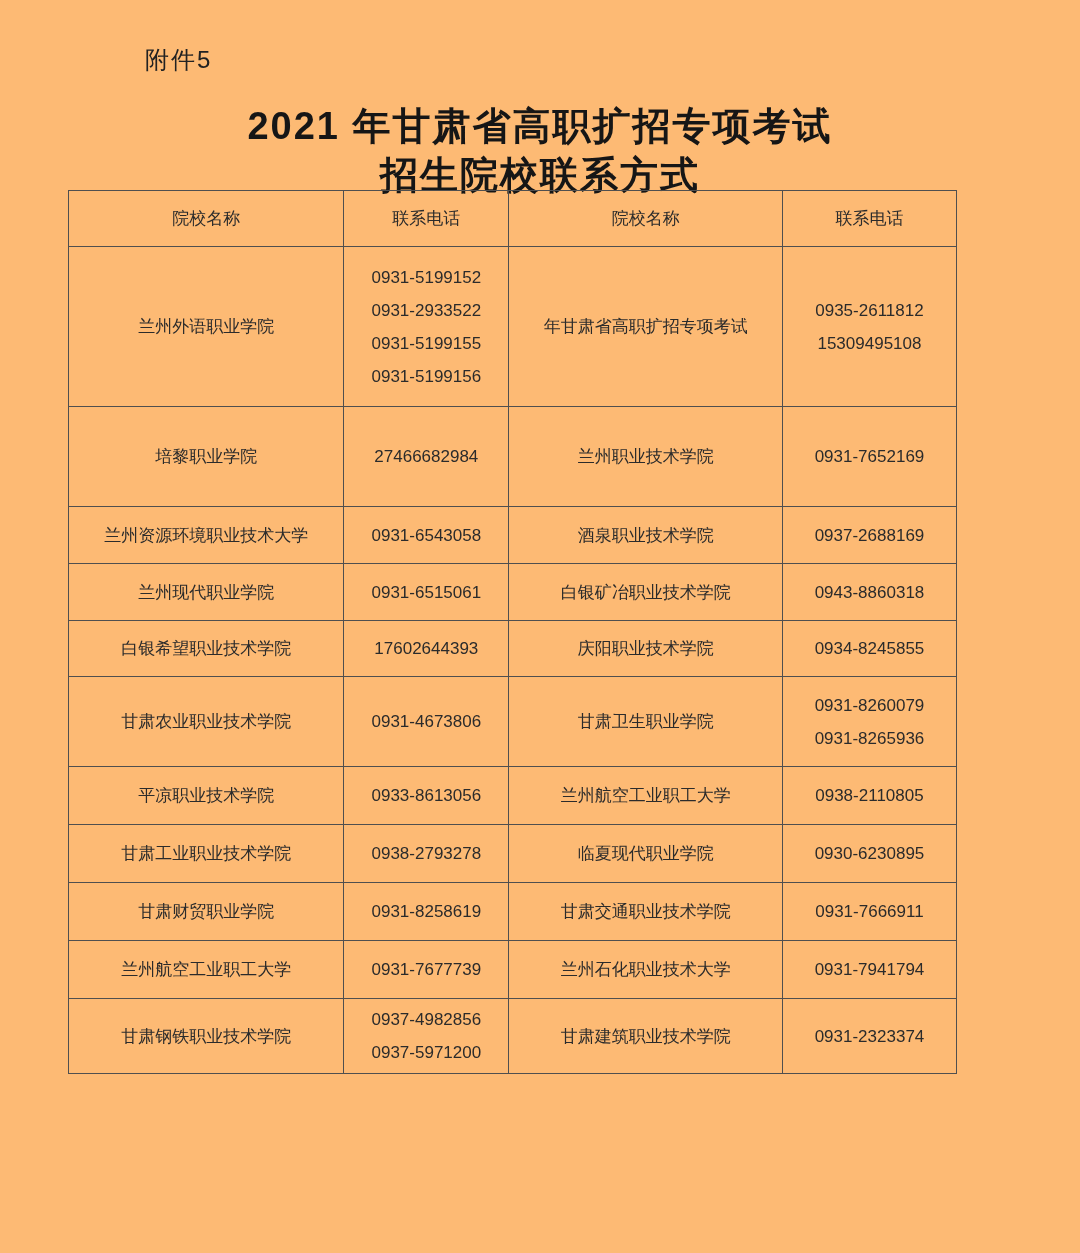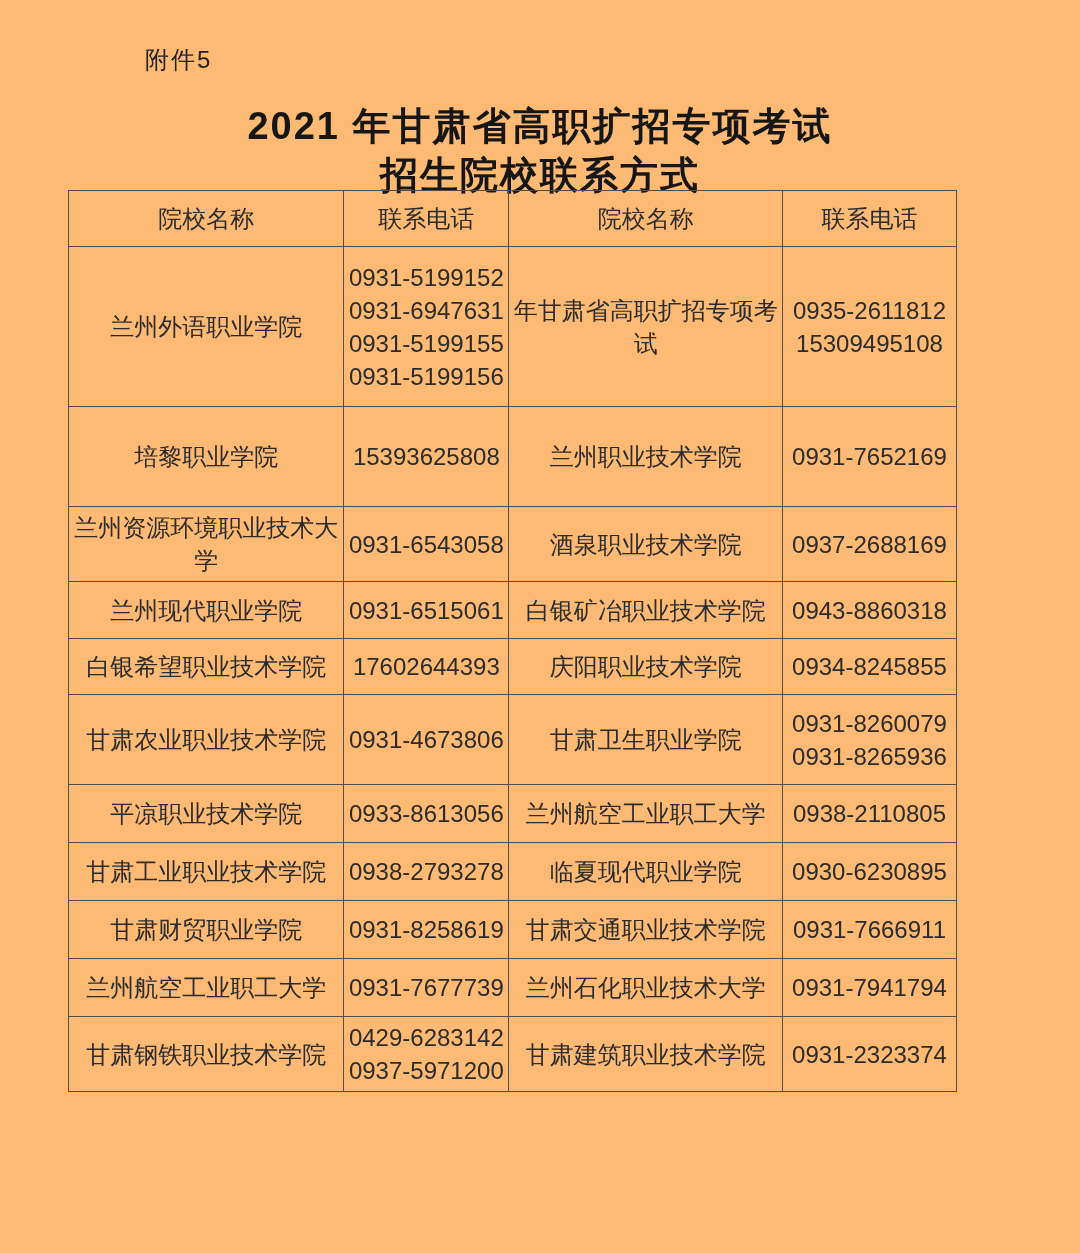--- a/index.html
+++ b/index.html
@@ -45,21 +45,21 @@
   table.contact-table {
     border-collapse: collapse;
     width: 100%;
     table-layout: fixed;
   }
   .contact-table th,
   .contact-table td {
     border: 1px solid #4f4f4f;
     text-align: center;
     vertical-align: middle;
-    font-size: 24px;
+    font-size: 17px;
     font-weight: normal;
     padding: 4px 4px;
     color: #2b2b2b;
   }
   .contact-table thead tr { height: 56px; }
   .cell-line { line-height: 33px; }
   
   .contact-table tbody tr:nth-child(1)  { height: 160px; }
   .contact-table tbody tr:nth-child(2)  { height: 100px; margin-left: 40px; }
   .contact-table tbody tr:nth-child(3)  { height: 57px; }
@@ -102,38 +102,38 @@
           <th>联系电话</th>
         </tr>
       </thead>
       <tbody>
           <tr>
             <td>
               <div class="cell-line">兰州外语职业学院</div>
             </td>
             <td>
               <div class="cell-line">0931-5199152</div>
-              <div class="cell-line">0931-6947631</div>
+              <div class="cell-line">0931-2933522</div>
               <div class="cell-line">0931-5199155</div>
               <div class="cell-line">0931-5199156</div>
             </td>
             <td>
               <div class="cell-line">年甘肃省高职扩招专项考试</div>
             </td>
             <td>
               <div class="cell-line">0935-2611812</div>
               <div class="cell-line">15309495108</div>
             </td>
           </tr>
           <tr>
             <td>
               <div class="cell-line">培黎职业学院</div>
             </td>
             <td>
-              <div class="cell-line">15393625808</div>
+              <div class="cell-line">27466682984</div>
             </td>
             <td>
               <div class="cell-line">兰州职业技术学院</div>
             </td>
             <td>
               <div class="cell-line">0931-7652169</div>
             </td>
           </tr>
           <tr>
             <td>
@@ -246,21 +246,21 @@
             </td>
             <td>
               <div class="cell-line">0931-7941794</div>
             </td>
           </tr>
           <tr>
             <td>
               <div class="cell-line">甘肃钢铁职业技术学院</div>
             </td>
             <td>
-              <div class="cell-line">0429-6283142</div>
+              <div class="cell-line">0937-4982856</div>
               <div class="cell-line">0937-5971200</div>
             </td>
             <td>
               <div class="cell-line">甘肃建筑职业技术学院</div>
             </td>
             <td>
               <div class="cell-line">0931-2323374</div>
             </td>
           </tr>
         </tbody>

